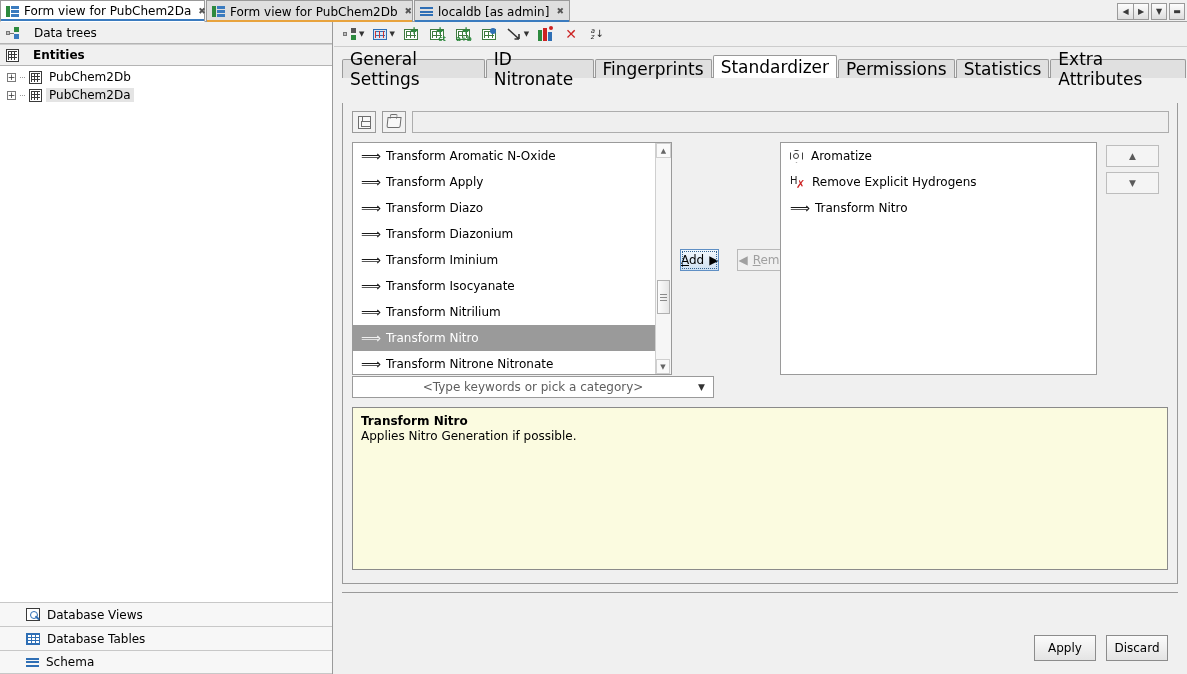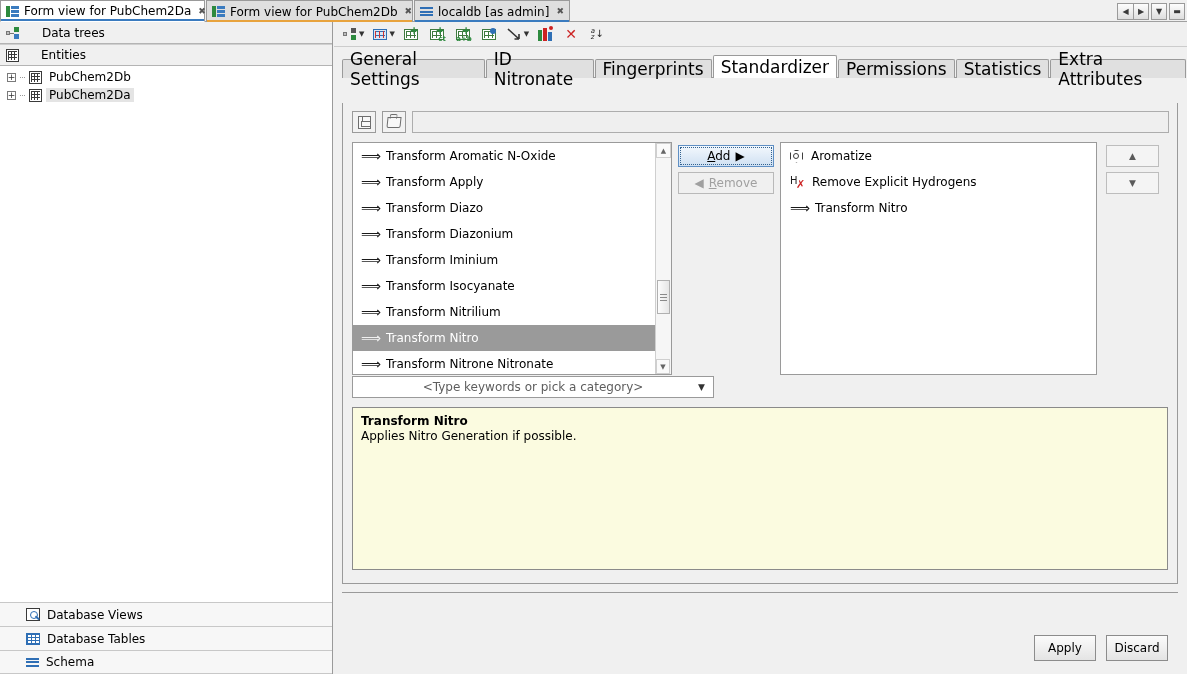--- a/index.html
+++ b/index.html
@@ -57,24 +57,24 @@
   .wcgroup { display:flex; }
   .wcgroup .wcbtn { border-right:none; }
   .wcgroup .wcbtn:last-child { border-right:1px solid #9a9a9a; }
 
   
   .leftpanel {
     position:absolute; left:0; top:22px; width:333px; height:652px;
     background:#ffffff; border-right:1px solid #9a9a9a;
   }
   .lp-header {
-    height:22px; display:flex; align-items:center; gap:22px; padding-left:6px;
+    height:22px; display:flex; align-items:center; gap:14px; padding-left:6px;
     background:#f0f0f0; border-bottom:1px solid #b4b4b4;
   }
-  .lp-header.sub { border-top:1px solid #cfcfcf; }
+  .lp-header.sub { border-top:1px solid #cfcfcf;font-weight:bold; }
   .icn-datatrees { width:14px; height:12px; position:relative; flex:none; }
   .icn-datatrees .n1 { position:absolute; left:0; top:4px; width:4px;height:4px; background:#bfbfbf; border:1px solid #777;}
   .icn-datatrees .n2 { position:absolute; left:8px; top:0px; width:5px;height:5px; background:#2d8a3e;}
   .icn-datatrees .n3 { position:absolute; left:8px; top:7px; width:5px;height:5px; background:#3a7bbf;}
   .icn-datatrees .ln { position:absolute; left:4px; top:6px; width:4px; height:1px; background:#777;}
   .icn-grid {
     width:13px; height:13px; flex:none; border:1.5px solid #3a3a3a; background:#fff;
     position:relative;
   }
   .icn-grid::before {
@@ -215,21 +215,21 @@
   }
   .sbtn { height:15px; display:flex;align-items:center;justify-content:center; font-size:7px; color:#666;
           border:1px solid #cfcfcf; background:#fafafa;}
   .sthumb {
     position:absolute; left:1px; width:13px; height:34px; top:137px;
     background:linear-gradient(to right,#fcfcfc,#e6e6e6); border:1px solid #b0b0b0;
     display:flex; flex-direction:column; justify-content:center; align-items:center; gap:2px;
   }
   .sthumb i { width:7px; height:1px; background:#8a8a8a; display:block; }
 
-  .midbtns { width:108px; padding:3px 8px 0 8px; display:flex; flex-direction:column; gap:5px; align-items:center;}
+  .midbtns { width:108px; padding:3px 8px 0 8px; display:flex; flex-direction:row; gap:18px; align-items:center;}
   .btn-add {
     width:96px; height:22px; background:linear-gradient(#f3f8fd,#cfe0f2);
     border:1px solid #5f8fc4; display:flex;align-items:center;justify-content:center;gap:5px;
     font-size:12px; outline:1px dotted #33628f; outline-offset:-3px;
   }
   .btn-remove {
     width:96px; height:22px; background:#f0f0f0; border:1px solid #b9b9b9;
     display:flex;align-items:center;justify-content:center;gap:5px;
     font-size:12px; color:#a0a0a0;
   }

